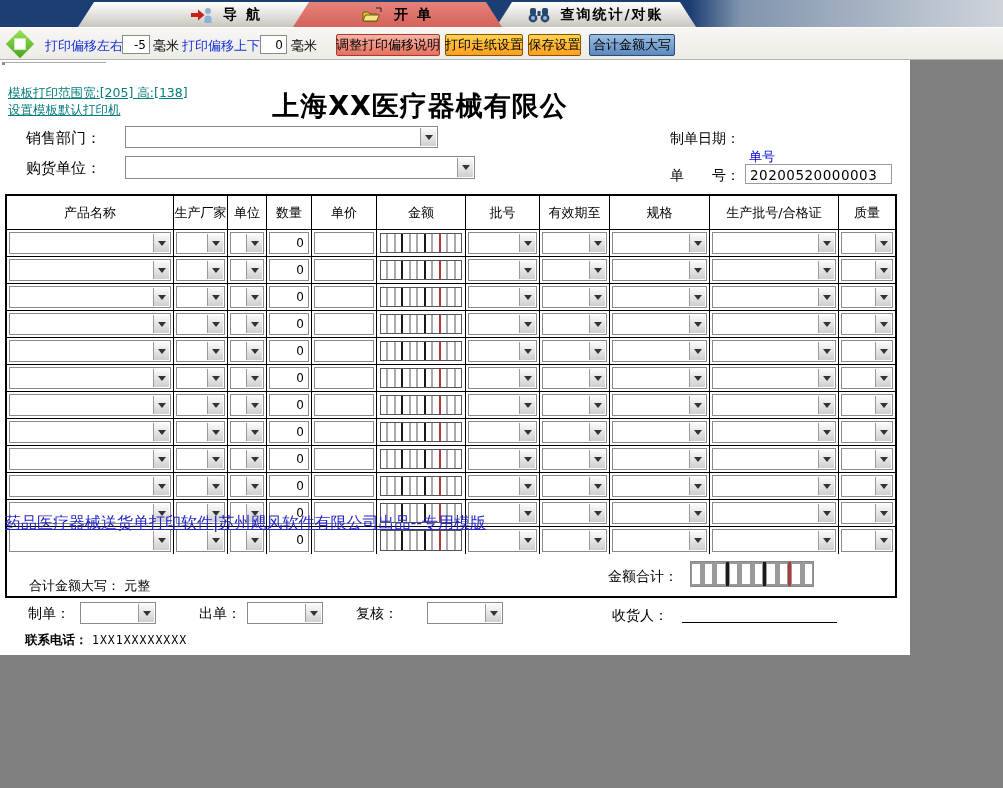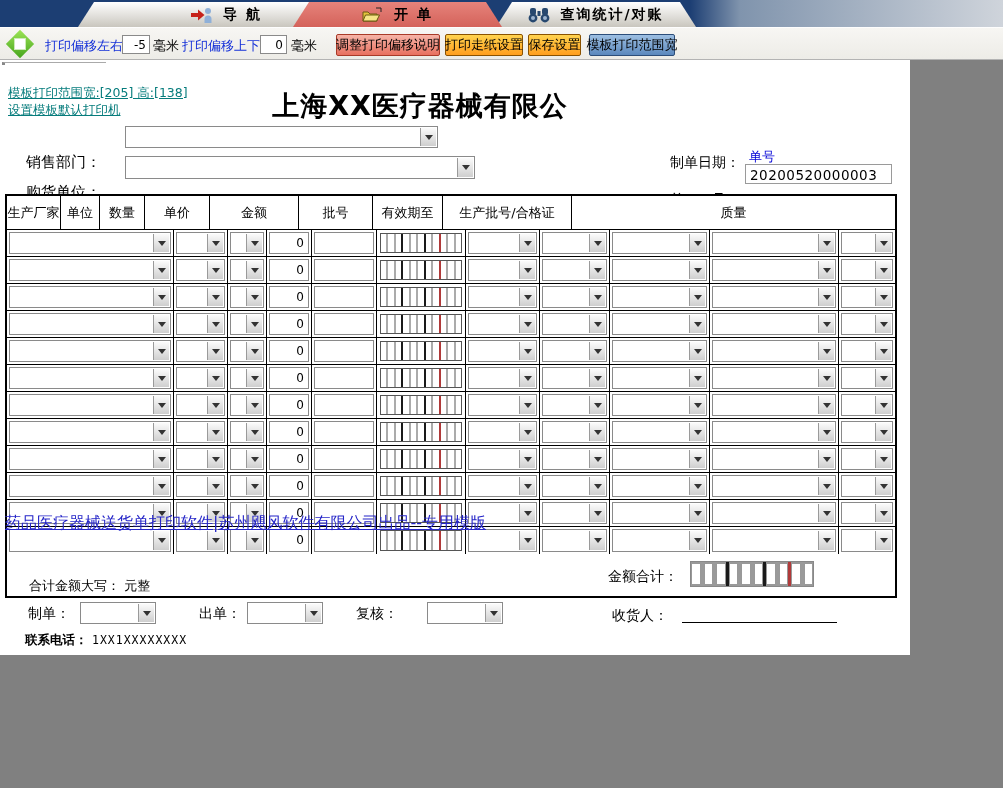--- a/index.html
+++ b/index.html
@@ -39,21 +39,21 @@
   
   #page { position:absolute; left:0; top:60px; width:910px; height:595px; background:#ffffff; }
   .mini-split { position:absolute; left:2px; top:2px; width:104px; height:3px;
     border-top:1px solid #aaa; border-left:3px solid #888; }
 
   .tlink { position:absolute; left:8px; color:#067c7c; font-size:12.5px; text-decoration:underline; white-space:nowrap; cursor:default; }
 
   #doc-title { position:absolute; left:140px; top:28px; width:560px; text-align:center;
     font-size:27px; font-weight:bold; letter-spacing:1px; white-space:nowrap; }
 
-  .fld-label { position:absolute; font-size:15px; white-space:nowrap;margin-top:24px; }
+  .fld-label { position:absolute; font-size:15px; white-space:nowrap; }
 
   .combo { position:relative; background:#fff; border:1px solid #8a8a8a; }
   .combo .arw { position:absolute; right:1px; top:1px; bottom:1px; width:16px;
     background:linear-gradient(#fbfbfb,#cfcfcf); border-left:1px solid #9a9a9a;
     display:flex; align-items:center; justify-content:center; }
   .tri { width:0; height:0; border-left:4px solid transparent; border-right:4px solid transparent; border-top:5px solid #333; }
 
   #date-panel { position:absolute; left:747px; top:63px; width:146px; height:28px; background:#8f8f8f;
     display:flex; align-items:center; gap:2px; padding:2px; }
   .date-seg { height:22px; background:#fff; border:1px solid #777; display:flex; align-items:center;
@@ -152,21 +152,21 @@
     <div id="diamond">
       <div class="outer"></div>
       <div class="inner"></div>
     </div>
     <span class="tb-label" style="left:45px">打印偏移左右</span>
     <div class="tb-input" style="left:122px;width:28px">-5</div>
     <span class="tb-unit" style="left:153px">毫米</span>
     <span class="tb-label" style="left:182px">打印偏移上下</span>
     <div class="tb-input" style="left:260px;width:27px">0</div>
     <span class="tb-unit" style="left:291px">毫米</span>
-    <span id="tb-buttons"><div class="tb-btn salmon" style="left: 336px; width: 104px;">调整打印偏移说明</div><div class="tb-btn orange" style="left: 445px; width: 78px;">打印走纸设置</div><div class="tb-btn orange" style="left: 528px; width: 53px;">保存设置</div><div class="tb-btn blue" style="left: 589px; width: 86px;">模板打印范围宽</div></span>
+    <span id="tb-buttons"><div class="tb-btn salmon" style="left: 336px; width: 104px;">调整打印偏移说明</div><div class="tb-btn orange" style="left: 445px; width: 78px;">打印走纸设置</div><div class="tb-btn orange" style="left: 528px; width: 53px;">保存设置</div><div class="tb-btn blue" style="left: 589px; width: 86px;">合计金额大写</div></span>
   </div>
 
   <div id="page">
     <div class="mini-split"></div>
 
     <a class="tlink" style="top:25px">模板打印范围宽:[205] 高:[138]</a>
     <a class="tlink" style="top:42px">设置模板默认打印机</a>
 
     <div id="doc-title">上海XX医疗器械有限公</div>
 
@@ -185,27 +185,29 @@
       </div>
 
     <span class="fld-label" style="left:670px;top:70px;font-size:14px">制单日期：</span>
 
     <a id="orderno-link">单号</a>
     <span class="fld-label" style="left:670px;top:107px;font-size:14px">单　　号：</span>
     <div id="orderno-box">20200520000003</div>
 
     <div id="doc-table">
       <div id="thead">
+          <div class="hcell" style="width: 167px;">产品名称</div>
           <div class="hcell" style="width: 54px;">生产厂家</div>
           <div class="hcell" style="width: 39px;">单位</div>
           <div class="hcell" style="width: 45px;">数量</div>
           <div class="hcell" style="width: 65px;">单价</div>
           <div class="hcell" style="width: 89px;">金额</div>
           <div class="hcell" style="width: 74px;">批号</div>
           <div class="hcell" style="width: 70px;">有效期至</div>
+          <div class="hcell" style="width: 100px;">规格</div>
           <div class="hcell" style="width: 129px;">生产批号/合格证</div>
           <div class="hcell" style="flex: 1 1 0%;">质量</div>
         </div>
       <div id="tbody">
           <div class="trow">
             <div class="tcell" style="width: 167px;">
               <div class="combo">
                 <span class="arw">
                   <i class="tri"></i>
                 </span>

